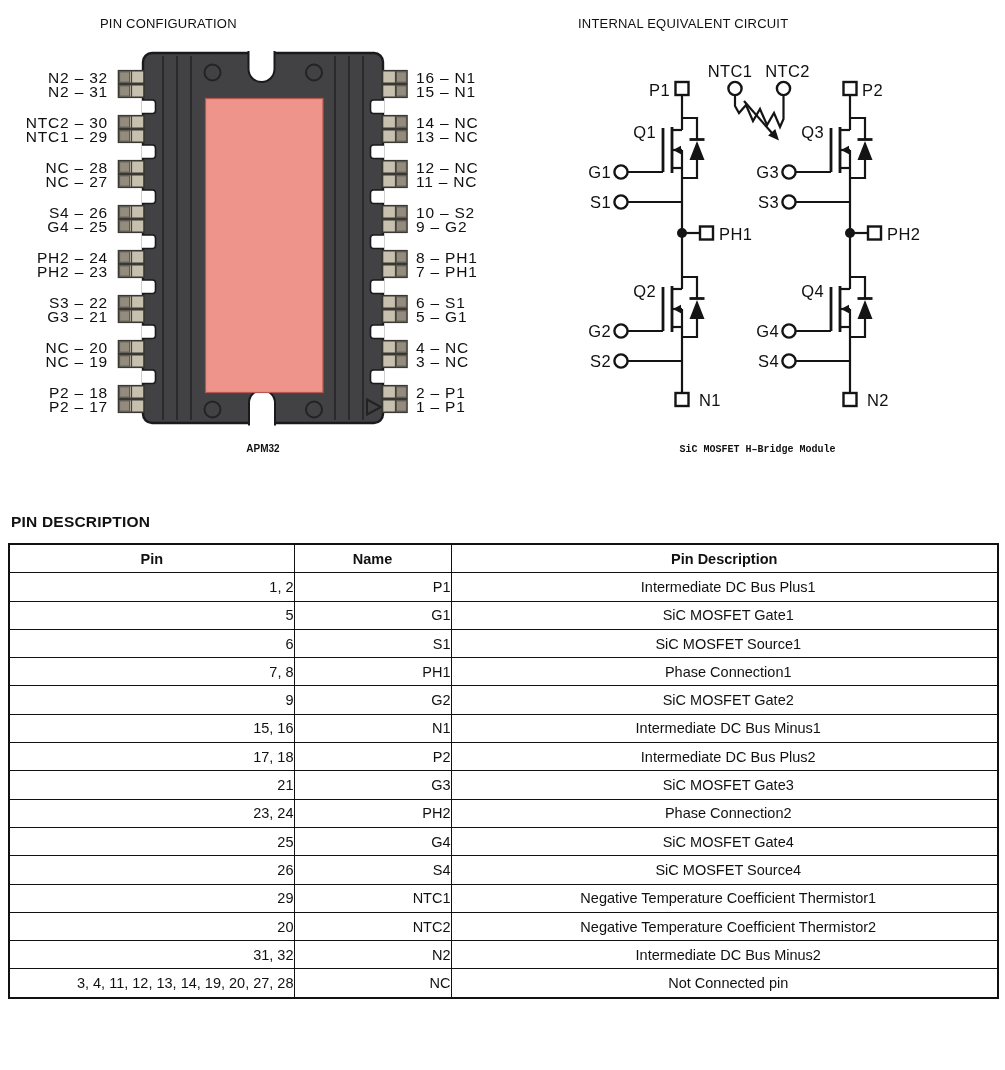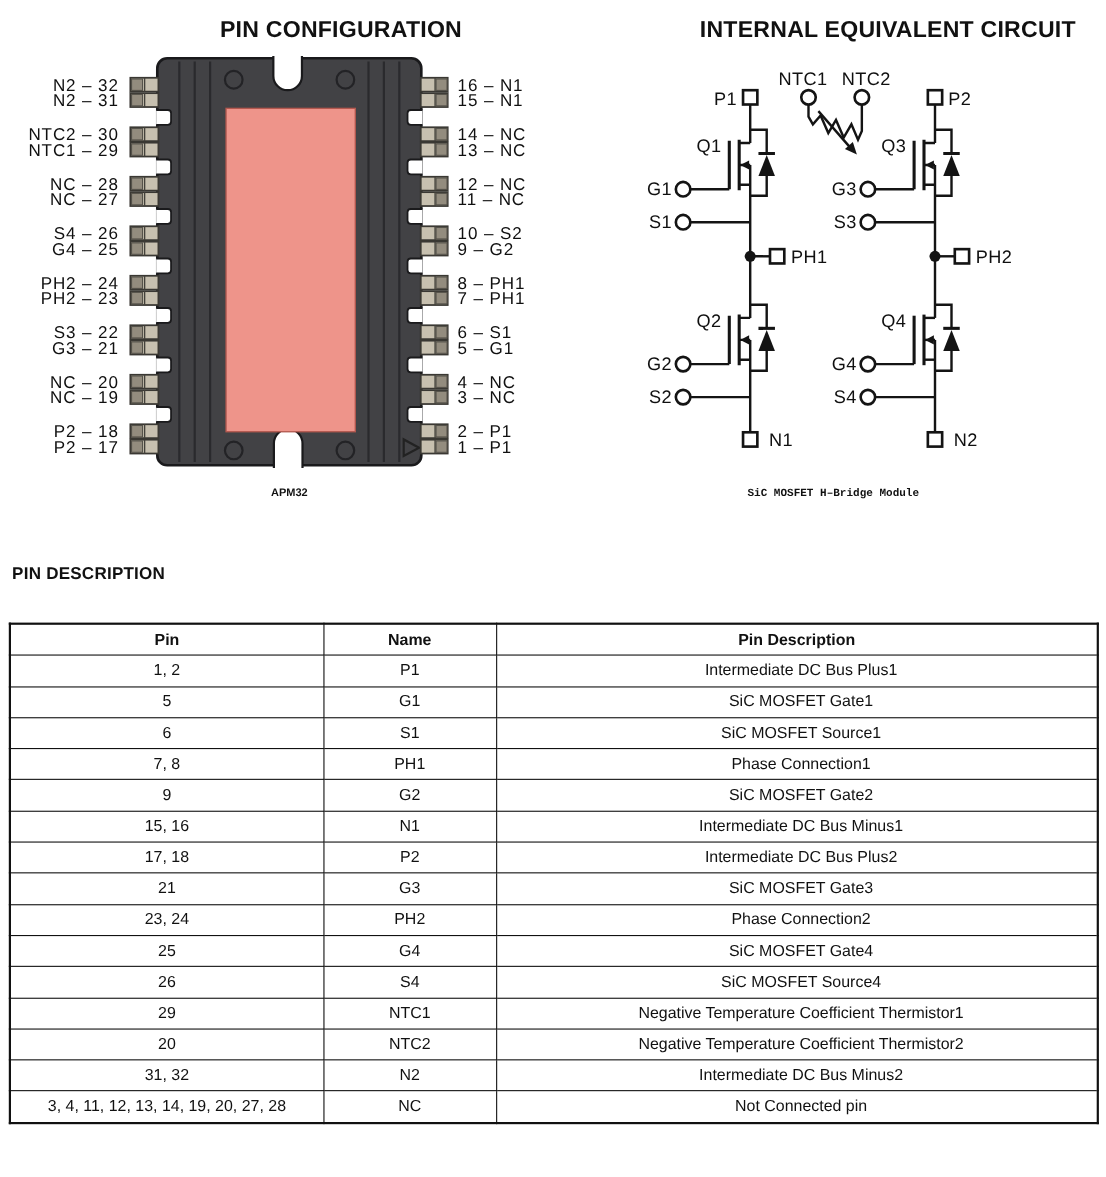--- a/index.html
+++ b/index.html
@@ -1,32 +1,32 @@
 <!DOCTYPE html>
 <html><head>
 <meta charset="utf-8">
 <style>
   html,body{margin:0;padding:0;background:#fff;}
   body{width:1005px;height:1070px;position:relative;overflow:hidden;
        font-family:"Liberation Sans",sans-serif;color:#111;}
   .page{position:absolute;left:0;top:0;width:1005px;height:1070px;background:#ffffff;}
-  .title{position:absolute;font-weight:bold;font-size:21px;letter-spacing:.2px;text-align:right;white-space:nowrap;}
+  .title{position:absolute;font-weight:normal;font-size:13px;letter-spacing:.2px;text-align:left;white-space:nowrap;}
   #title-left{left:100px;top:16px;width:320px;}
   #title-right{left:578px;top:16px;width:400px;}
   .caption{position:absolute;font-weight:bold;font-size:10px;text-align:center;white-space:nowrap;}
   #apm32-caption{left:113px;top:443px;width:300px;}
   #circuit-caption{left:561px;top:444px;width:393px;font-family:Liberation Mono, monospace;}
   #pin-desc-heading{position:absolute;left:11px;top:513px;font-weight:bold;font-size:15.5px;letter-spacing:.2px;}
   #package-svg{position:absolute;left:0;top:0;}
   #circuit-svg{position:absolute;left:548px;top:40px;}
   #pin-table{position:absolute;left:8px;top:543px;width:989px;border-collapse:collapse;
-             table-layout:fixed;font-size:14.5px;border:2.5px solid #111;margin-top:23px;}
+             table-layout:fixed;font-size:14.5px;border:2.5px solid #111;}
   #pin-table th,#pin-table td{border:1.5px solid #111;height:27.3px;padding:0;overflow:hidden;white-space:nowrap;}
   #pin-table th{font-weight:bold;text-align:center;}
-  #pin-table td.c{text-align:center;}
+  #pin-table td.c{text-align:right;}
   #pin-table td.l{text-align:center;padding-left:8px;}
   svg text{fill:#101010;}
   .pinlabel{font-size:15.5px;letter-spacing:.8px;}
   .clabel{font-size:16.5px;letter-spacing:.4px;}
 </style>
 </head>
 <body>
 
 <div class="page">
   <div class="title" id="title-left">PIN CONFIGURATION</div>

